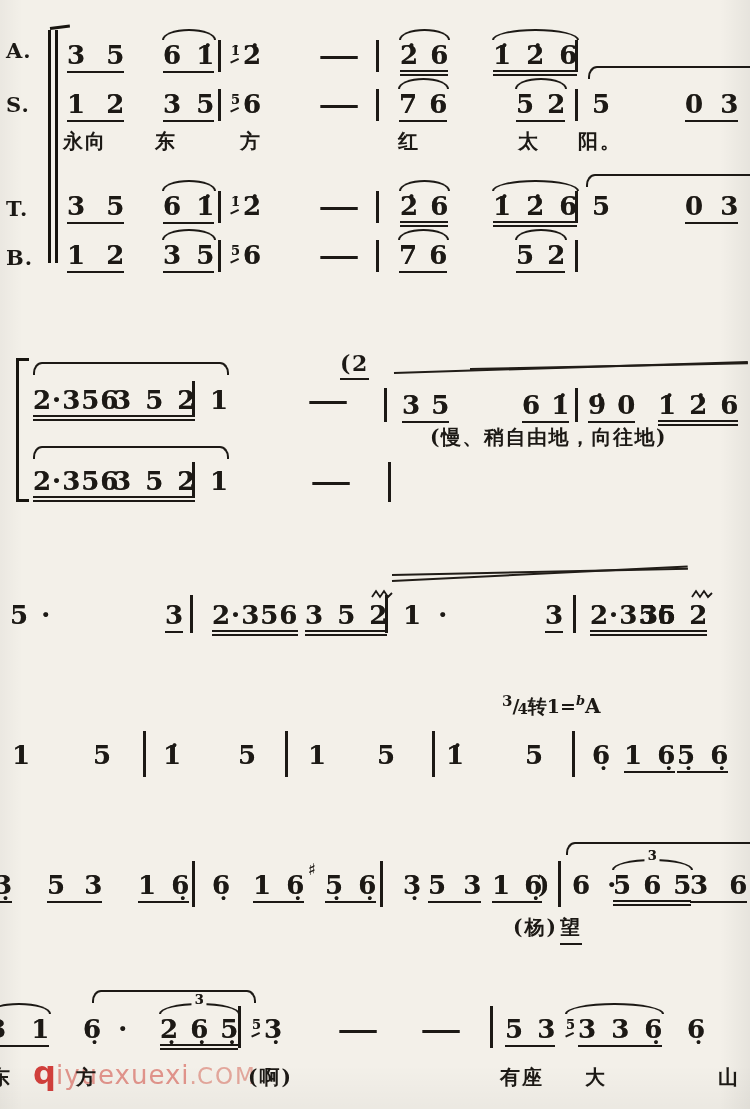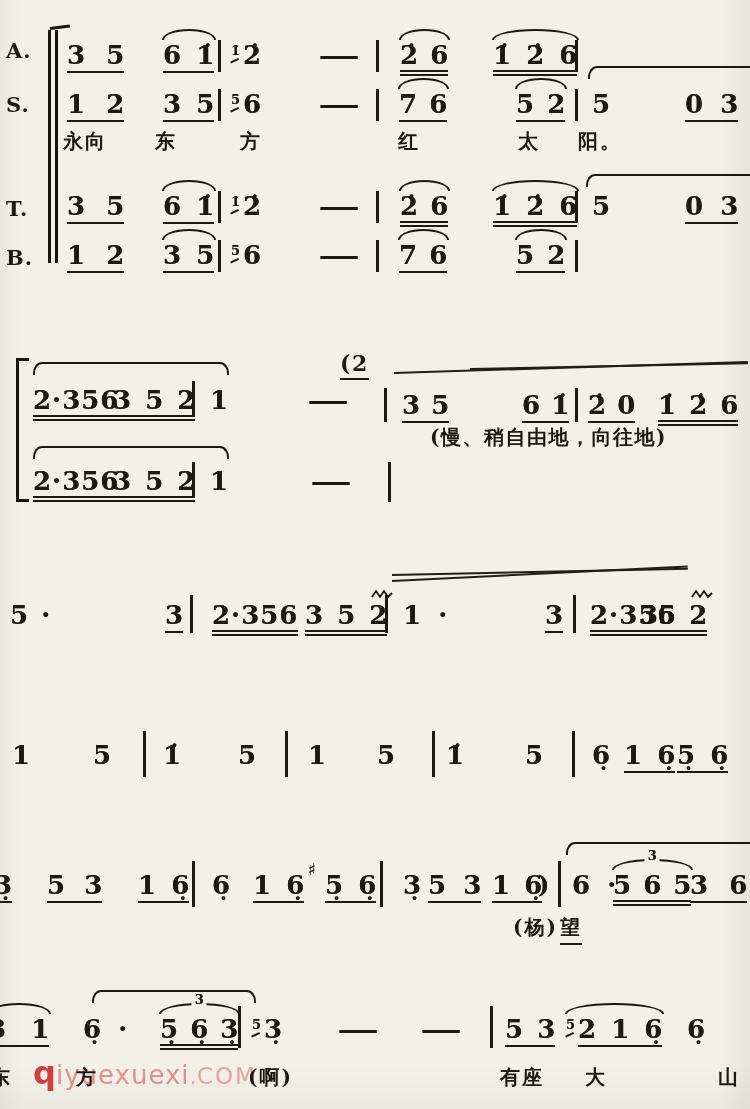--- a/index.html
+++ b/index.html
@@ -57,20 +57,22 @@
       font-family:"DejaVu Sans","Liberation Sans",sans-serif;mix-blend-mode:multiply;}
   .wm-q{font-size:32px;font-weight:bold;color:#dc4341;}
   .wm-rest{font-size:26px;color:#ec9d98;letter-spacing:1px;}
   .wm-dot{font-size:23px;color:#efb1aa;}
   .wm-com{font-size:23px;color:#efb1aa;letter-spacing:2px;}
 </style>
 </head>
 <body>
 
 <div id="page">
+  <div class="keychange"><span class="kc-num">3</span><span class="kc-slash">/</span><span class="kc-den">4</span><span class="kc-body">转1=</span><span class="kc-flat">b</span><span class="kc-key">A</span>
+  </div>
   <div class="watermark"><span class="wm-q">q</span><span class="wm-rest">iyuexuexi</span><span class="wm-dot">.</span><span class="wm-com">COM</span>
   </div>
 <div class="system">
       <div class="dbar" style="left: 48px; top: 30px; height: 233px;"></div>
       <div class="vlabel" style="left: 6px; top: 38px;">A.</div>
       <div class="vlabel" style="left: 6px; top: 92px;">S.</div>
       <div class="row" style="top: 42px;">
         <div class="tok" style="left: 67px;"><span class="txt u1" style="word-spacing: 12px;">3 5</span></div>
         <div class="tok" style="left: 163px;"><span class="txt u1" style="word-spacing: 6px;">6 1̇</span><i class="tiearc"></i></div>
         <div class="tok bar" style="left: 218px;"></div>
@@ -138,21 +140,21 @@
         <div class="tok" style="left: 113px;"><span class="txt u2" style="word-spacing: 5px;">3 5 2</span></div>
         <div class="tok bar" style="left: 192px; top: -4px; height: 36px;"></div>
         <div class="tok" style="left: 210px;"><span class="txt">1</span></div>
         <div class="tok dash" style="left: 315px;"><span class="txt">—</span></div>
       </div>
       <div class="row" style="top: 392px;">
         <div class="tok bar" style="left: 384px; top: -2px; height: 34px;"></div>
         <div class="tok" style="left: 402px;"><span class="txt u1" style="word-spacing: 2px;">3 5</span></div>
         <div class="tok" style="left: 522px;"><span class="txt u1" style="word-spacing: 2px;">6 1̇</span></div>
         <div class="tok bar" style="left: 575px; top: -2px; height: 34px;"></div>
-        <div class="tok" style="left: 588px;"><span class="txt u1" style="word-spacing: 2px;">2̇ 0</span></div>
+        <div class="tok" style="left: 588px;"><span class="txt u1" style="word-spacing: 2px;">9̇ 0</span></div>
         <div class="tok" style="left: 658px;"><span class="txt u2" style="word-spacing: 4px;">1̇ 2̇ 6</span></div>
       </div>
       <div class="row" style="top: 468px;">
         <div class="tok" style="left: 33px;"><span class="txt u2" style="letter-spacing: 1px;">2·356</span></div>
         <div class="tok" style="left: 113px;"><span class="txt u2" style="word-spacing: 5px;">3 5 2</span></div>
         <div class="tok bar" style="left: 192px; top: -4px; height: 36px;"></div>
         <div class="tok" style="left: 210px;"><span class="txt">1</span></div>
         <div class="tok dash" style="left: 318px;"><span class="txt">—</span></div>
         <div class="tok bar" style="left: 388px; top: -4px; height: 40px;"></div>
       </div>
@@ -224,28 +226,28 @@
         <div class="tok" style="left: 690px;"><span class="txt u1" style="word-spacing: 12px;">3 6</span></div>
       </div>
       <div class="slur left" style="left: 566px; top: 842px; width: 184px;"></div>
       <div class="lyric" style="left: 513px; top: 914px;">(杨)</div>
       <div class="lyric ul" style="left: 560px; top: 914px;">望</div>
     </div>
     <div class="system">
       <div class="row" style="top: 1016px;">
         <div class="tok" style="left: -12px;"><span class="txt u1" style="word-spacing: 16px;">3 1</span><i class="tiearc"></i></div>
         <div class="tok" style="left: 83px;"><span class="txt" style="word-spacing: 8px;">6̣ ·</span></div>
-        <div class="tok" style="left: 160px;"><span class="txt u2" style="word-spacing: 3px;">5̣ 6̣ 3̣</span><i class="tiearc"></i><i class="t3">3</i></div>
+        <div class="tok" style="left: 160px;"><span class="txt u2" style="word-spacing: 3px;">2̣ 6̣ 5̣</span><i class="tiearc"></i><i class="t3">3</i></div>
         <div class="tok bar" style="left: 238px; top: -8px; height: 42px;"></div>
         <div class="tok" style="left: 252px;"><span class="grace">5</span><span class="txt">3̣</span></div>
         <div class="tok dash" style="left: 345px;"><span class="txt">—</span></div>
         <div class="tok dash" style="left: 428px;"><span class="txt">—</span></div>
         <div class="tok bar" style="left: 490px; top: -8px; height: 42px;"></div>
         <div class="tok" style="left: 505px;"><span class="txt u1" style="word-spacing: 5px;">5 3</span></div>
-        <div class="tok" style="left: 566px;"><span class="grace">5</span><span class="txt u1" style="word-spacing: 6px;">2 1 6̣</span><i class="tiearc"></i></div>
+        <div class="tok" style="left: 566px;"><span class="grace">5</span><span class="txt u1" style="word-spacing: 6px;">3 3 6̣</span><i class="tiearc"></i></div>
         <div class="tok" style="left: 687px;"><span class="txt">6̣</span></div>
       </div>
       <div class="slur both" style="left: 92px; top: 990px; width: 160px;"></div>
       <div class="lyric" style="left: -10px; top: 1064px;">东</div>
       <div class="lyric" style="left: 76px; top: 1064px;">方</div>
       <div class="lyric" style="left: 248px; top: 1064px;">(啊)</div>
       <div class="lyric" style="left: 500px; top: 1064px;">有座</div>
       <div class="lyric" style="left: 585px; top: 1064px;">大</div>
       <div class="lyric" style="left: 718px; top: 1064px;">山</div>
     </div>

